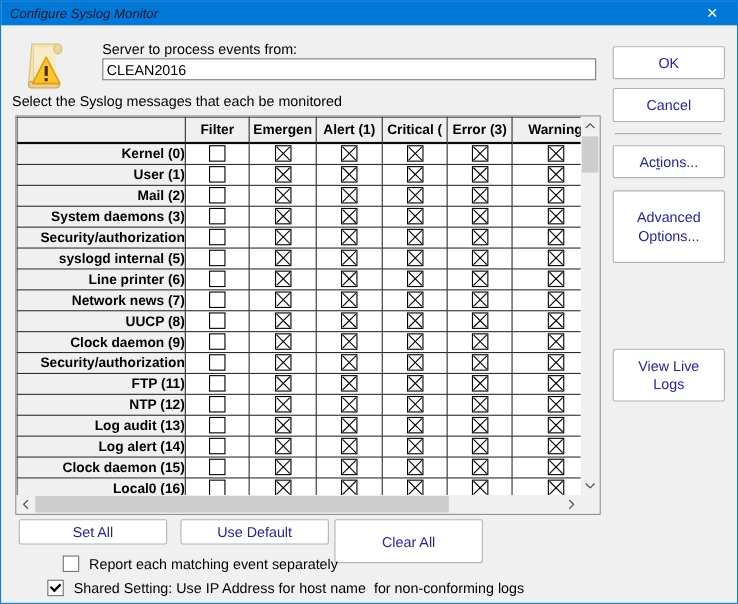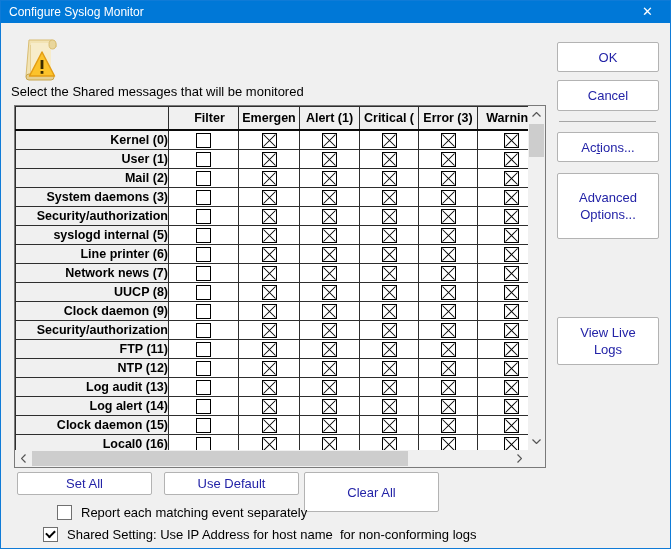--- a/index.html
+++ b/index.html
@@ -1,20 +1,20 @@
 <!DOCTYPE html>
 <html><head>
 <meta charset="utf-8">
 <style>
   html,body{margin:0;padding:0;background:#fff;font-family:"Liberation Sans",sans-serif;}
   .dialog{position:relative;width:671px;height:549px;background:#f0f0f0;
           border:1px solid #0f7bd7;box-sizing:border-box;overflow:hidden;}
   
   .titlebar{position:absolute;left:0;top:0;width:100%;height:22px;background:#0078d7;}
-  .titlebar .title{position:absolute;left:8px;top:0;line-height:22px;color:#ffffff;font-size:12px;}
+  .titlebar .title{position:absolute;left:8px;top:0;line-height:22px;color:#0f172a;font-size:12px;font-style:italic;}
   .titlebar .close{position:absolute;right:0;top:0;width:45px;height:22px;line-height:21px;
                    text-align:center;color:#fff;font-size:13px;cursor:default;}
   
   .hicon{position:absolute;left:19px;top:34px;}
   .server-label{position:absolute;left:92px;top:36px;font-size:13px;color:#000;}
   .server-input{position:absolute;left:92px;top:52px;width:449px;height:20px;box-sizing:border-box;
                 border:1px solid #7b7b7b;background:#fff;font-size:13px;padding:1px 3px;
                 font-family:"Liberation Sans",sans-serif;color:#000;outline:none;}
   .caption{position:absolute;left:10px;top:83px;font-size:13px;color:#000;}
   
@@ -22,21 +22,21 @@
            border:1px solid #7a7a7a;background:#f0f0f0;}
   .viewport{position:absolute;left:0;top:0;width:513px;height:344px;overflow:hidden;background:#fff;}
   table.grid{border-collapse:collapse;table-layout:fixed;width:530px;}
   table.grid th,table.grid td{border:1px solid #2e2e2e;padding:0;overflow:hidden;white-space:nowrap;}
   table.grid th{height:22px;background:#f0f0f0;font-size:12.5px;font-weight:bold;color:#000;
                 border-bottom:2px solid #0a0a0a;text-align:center;}
   table.grid td{height:18px;background:#fff;text-align:center;vertical-align:middle;}
   table.grid td.rowlabel{background:#f0f0f0;text-align:right;font-weight:bold;font-size:12.5px;
                          padding-left:6px;color:#000000;}
   table.grid th:nth-child(1){width:152px;}
-  table.grid th:nth-child(2){width:57px;padding-left:12px;}
+  table.grid th:nth-child(2){width:57px;}
   table.grid th:nth-child(3){width:60px;}
   table.grid th:nth-child(4){width:59px;}
   table.grid th:nth-child(5){width:58px;}
   table.grid th:nth-child(6){width:58px;}
   
   .xbox{display:inline-block;width:13px;height:13px;border:1px solid #000;background:#fff;
         position:relative;vertical-align:middle;}
   .xbox.checked::before,.xbox.checked::after{content:"";position:absolute;left:-2px;top:6px;
         width:17px;height:1px;background:#000;}
   .xbox.checked::before{transform:rotate(45deg);}
@@ -95,22 +95,24 @@
       <path d="M9 5 h22 q5 0 5 5 v2 h-5 v-2 H11 v31 h20 v3 H9 q-3 0 -3 -3 z" fill="#f2e3b4" stroke="#d9bd72" stroke-width="1"></path>
       <rect x="11" y="8" width="20" height="32" fill="#f7ecca"></rect>
       <ellipse cx="32.5" cy="9.5" rx="3.5" ry="4.5" fill="#e9d69c" stroke="#d9bd72"></ellipse>
       <rect x="6" y="39" width="28" height="6" rx="3" fill="#e6d092" stroke="#c8a64e"></rect>
       <path d="M22 17 L34.5 41 L9.5 41 Z" fill="#fcc32b" stroke="#e39d14" stroke-width="1.5" stroke-linejoin="round"></path>
       <rect x="20.6" y="25" width="2.8" height="9" fill="#3b2c00"></rect>
       <rect x="20.6" y="36" width="2.8" height="2.8" fill="#3b2c00"></rect>
     </svg>
   </div>
 
-
-  <div class="caption">Select the Shared messages that will be monitored</div>
+  <div class="server-label">Server to process events from:</div>
+  <input class="server-input" readonly="" value="CLEAN2016" style="">
+
+  <div class="caption">Select the Syslog messages that each be monitored</div>
 
   <div class="gridbox">
     <div class="viewport">
       <table class="grid" id="grid">
         <thead id="grid-head">
             <tr>
               <th></th>
               <th>Filter</th>
               <th>Emergen</th>
               <th>Alert (1)</th>

